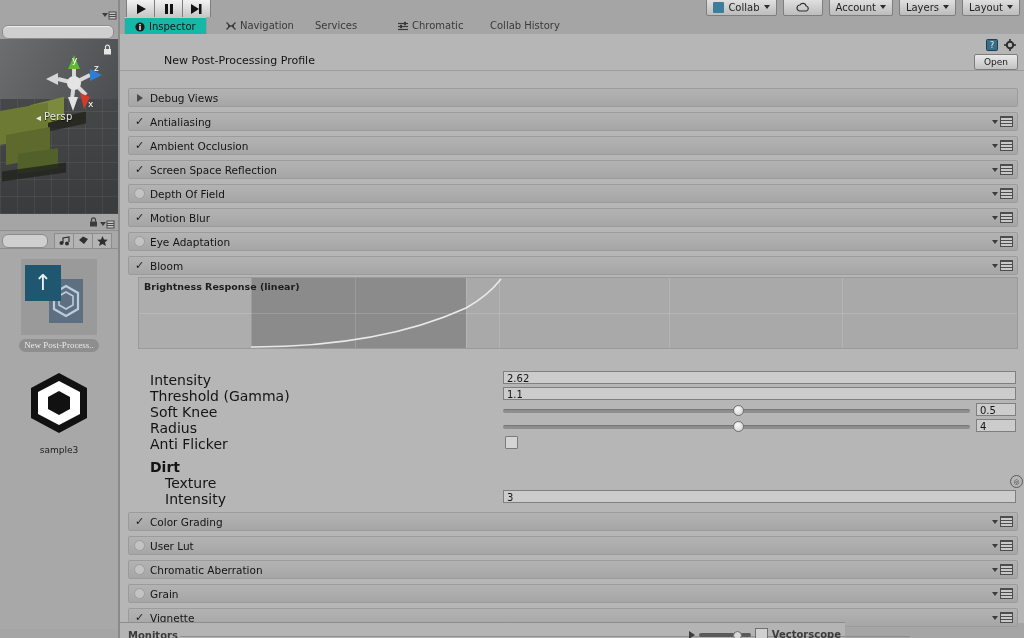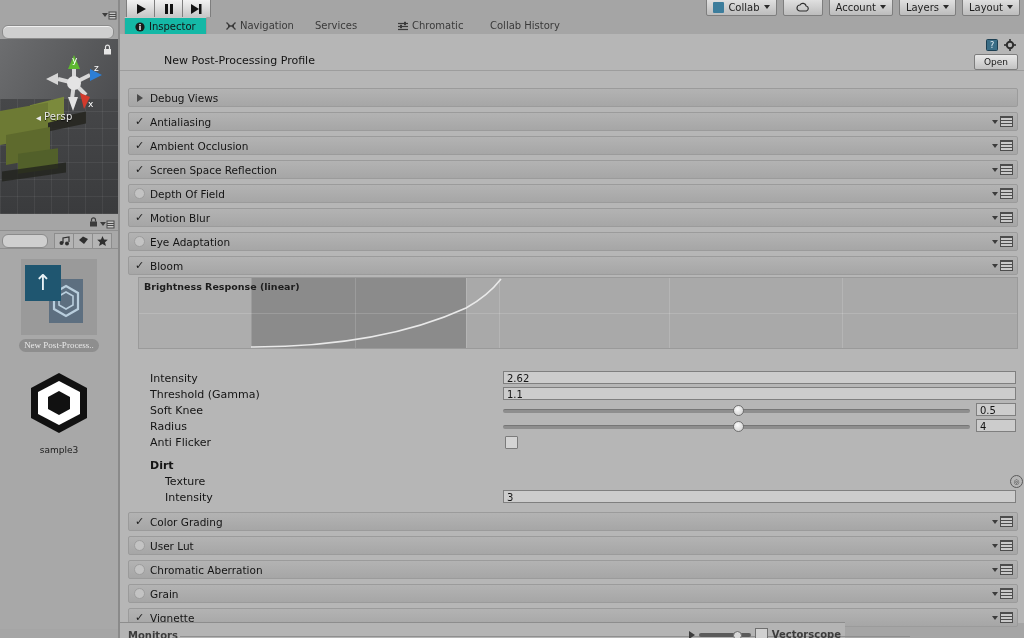--- a/index.html
+++ b/index.html
@@ -128,21 +128,21 @@
      border:1px solid #9a9a9a;overflow:hidden;}
   .graph-band{position:absolute;top:0;height:100%;}
   #band-threshold{left:0;width:112px;background:#adadad;}
   #band-knee{left:112px;width:215px;background:#8b8b8b;}
   .graph-vline{position:absolute;top:0;width:1px;height:100%;background:rgba(255,255,255,.15);}
   .graph-hline{position:absolute;left:0;width:100%;height:1px;background:rgba(255,255,255,.15);}
   #graph-label{position:absolute;left:5px;top:3px;font-size:9.5px;color:#1d1d1d;font-weight:bold;}
   #graph-curve{position:absolute;left:0;top:0;}
 
   .field-row{position:absolute;left:0;width:904px;height:16px;}
-  .field-label{position:absolute;left:30px;top:1px;font-size:11px;color:#141414;}
+  .field-label{position:absolute;left:30px;top:1px;font-size:14px;color:#141414;}
   .field-label.indent{left:45px;}
   .field-label.bold{font-weight:bold;}
   .field-input{position:absolute;height:13px;background:#ccc;border:1px solid #7f7f7f;
      font-size:10px;color:#141414;padding-left:3px;line-height:13px;box-sizing:border-box;}
   .slider-track{position:absolute;height:3px;background:#8e8e8e;border-top:1px solid #767676;border-radius:2px;}
   .slider-handle{position:absolute;width:9px;height:9px;border-radius:50%;
      background:radial-gradient(circle at 40% 35%,#fbfbfb,#c9c9c9);border:1px solid #6f6f6f;}
   .checkbox{position:absolute;width:11px;height:11px;background:#d4d4d4;border:1px solid #7b7b7b;border-radius:1px;}
   .obj-picker{position:absolute;width:11px;height:11px;border:1px solid #5a5a5a;border-radius:50%;
      display:flex;align-items:center;justify-content:center;font-size:7px;color:#3a3a3a;}

